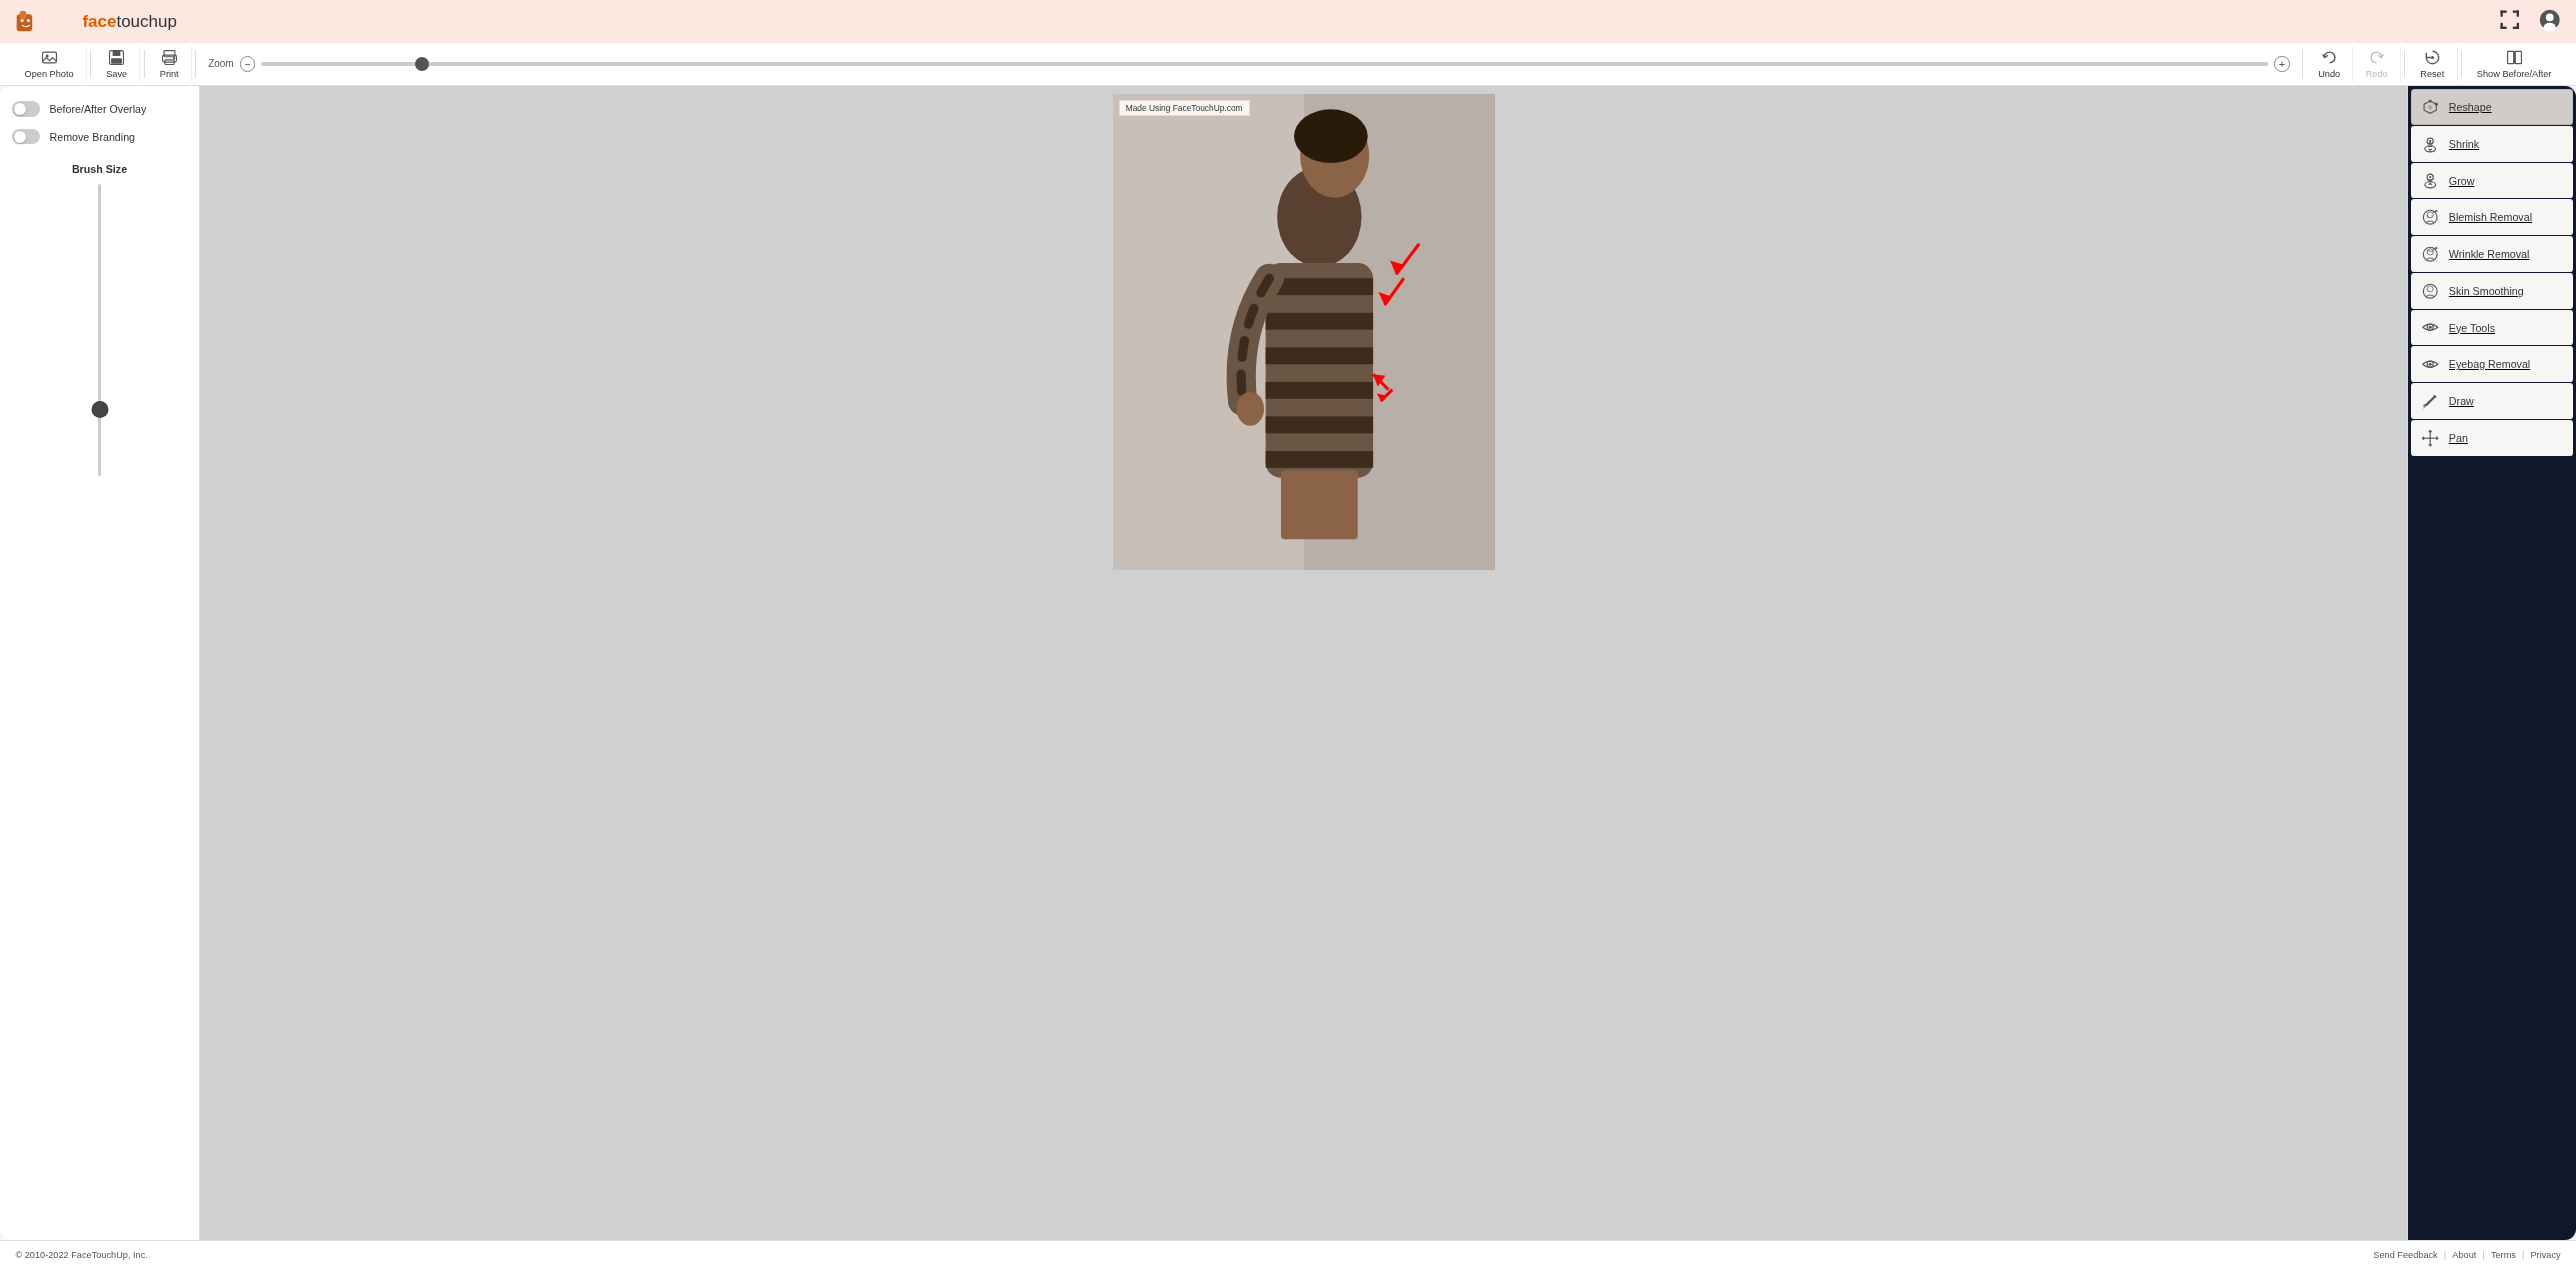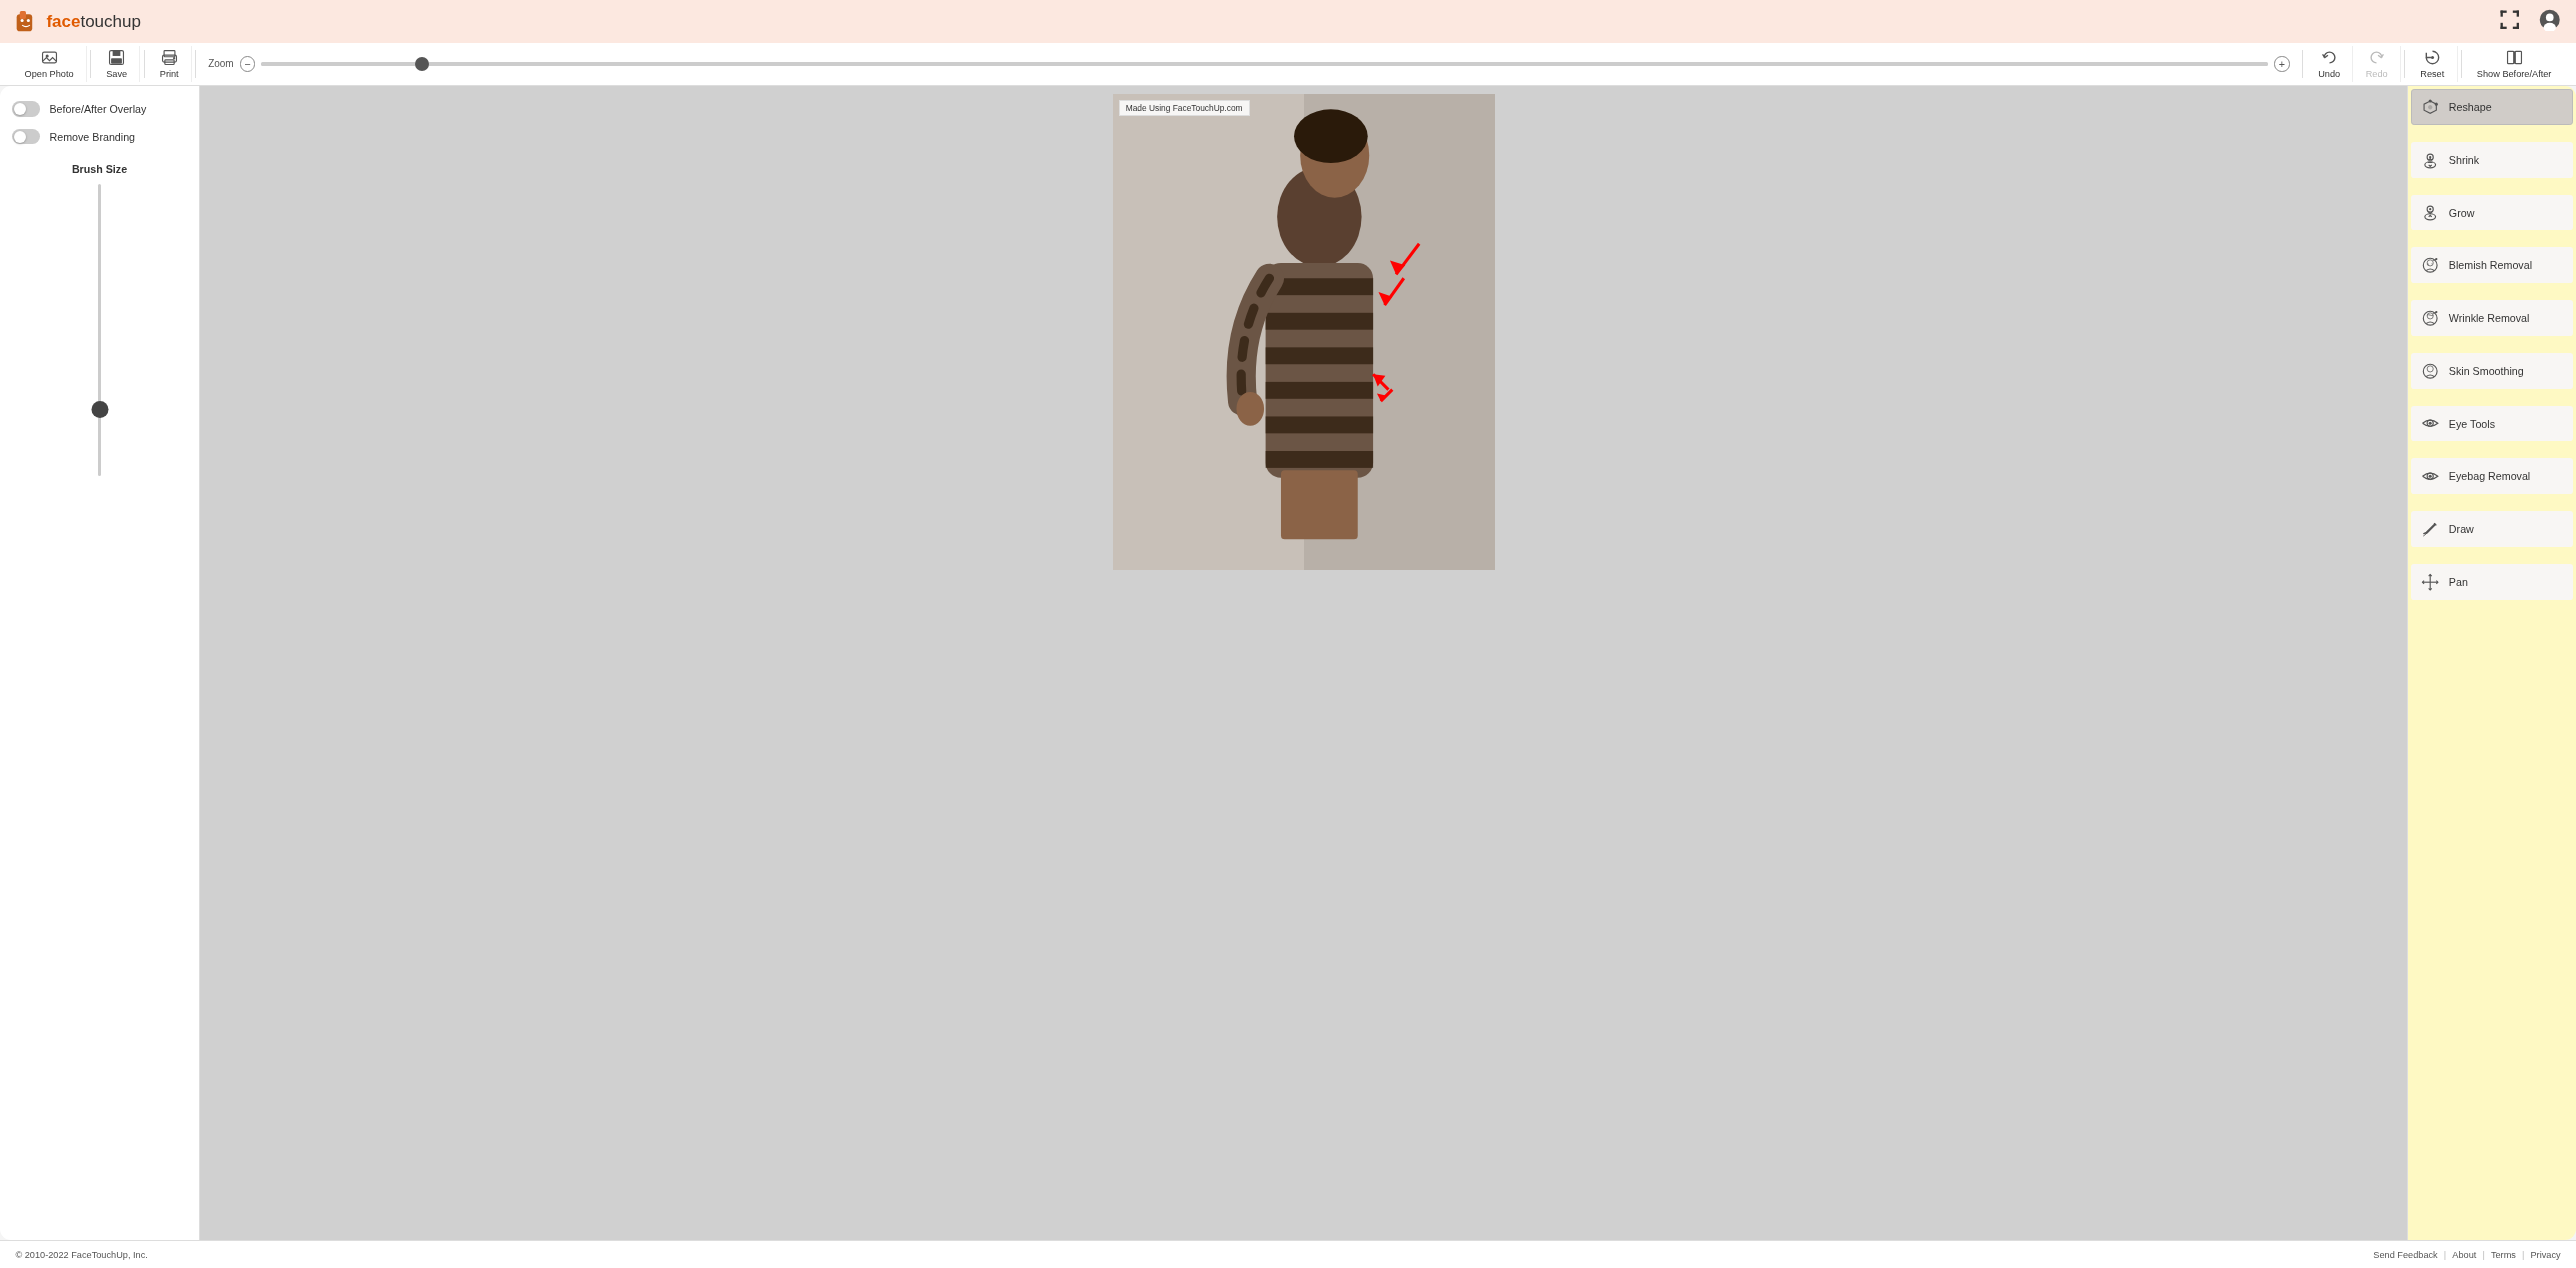--- a/index.html
+++ b/index.html
@@ -174,28 +174,29 @@
       width: 100%;
       height: 476px;
       background: linear-gradient(135deg, #b0a090 0%, #998070 40%, #c0b0a0 100%);
       position: relative;
       overflow: hidden;
     }
 
     
     #right-panel {
       width: 169px;
-      background: #fef9c3;
+      background: #0f172a;
       border-left: 0.8px solid #ddd;
       display: flex;
       flex-direction: column;
-      gap: 17px;
+      gap: 1px;
       padding: 3.1px;
       flex-shrink: 0;
       overflow-y: auto;
+      text-decoration: underline;
     }
     .tool-item {
       display: flex;
       align-items: center;
       gap: 9.2px;
       padding: 7.7px 9.2px;
       background: #f8f6f4;
       border-radius: 3.1px;
       cursor: pointer;
       border: 0.8px solid transparent;
@@ -236,21 +237,21 @@
   <div id="logo-area">
 
     <svg id="logo-icon" viewBox="0 0 36 36">
       <rect x="6" y="8" width="20" height="22" rx="4" fill="#c0601a"></rect>
       <rect x="10" y="4" width="8" height="10" rx="2" fill="#e07030"></rect>
       <circle cx="13" cy="16" r="2" fill="#fff"></circle>
       <circle cx="21" cy="16" r="2" fill="#fff"></circle>
       <path d="M13 22 Q18 26 23 22" stroke="#fff" stroke-width="1.5" fill="none"></path>
     </svg>
     <div style="font-size:17px; color:#333;">
-      <span style="color:#e05a00; font-weight:700;">face</span><span>touchup</span>
+      <span style="color:#e05a00; font-weight:700;margin-left:36px;">face</span><span>touchup</span>
     </div>
   </div>
   <div id="header-right">
     <button style="background:none;border:none;cursor:pointer;padding:3.1px;">
       <svg width="21.5" height="21.5" viewBox="0 0 28 28">
         <rect x="2" y="2" width="8" height="3" fill="#333"></rect>
         <rect x="2" y="2" width="3" height="8" fill="#333"></rect>
         <rect x="18" y="2" width="8" height="3" fill="#333"></rect>
         <rect x="23" y="2" width="3" height="8" fill="#333"></rect>
         <rect x="2" y="23" width="8" height="3" fill="#333"></rect>

